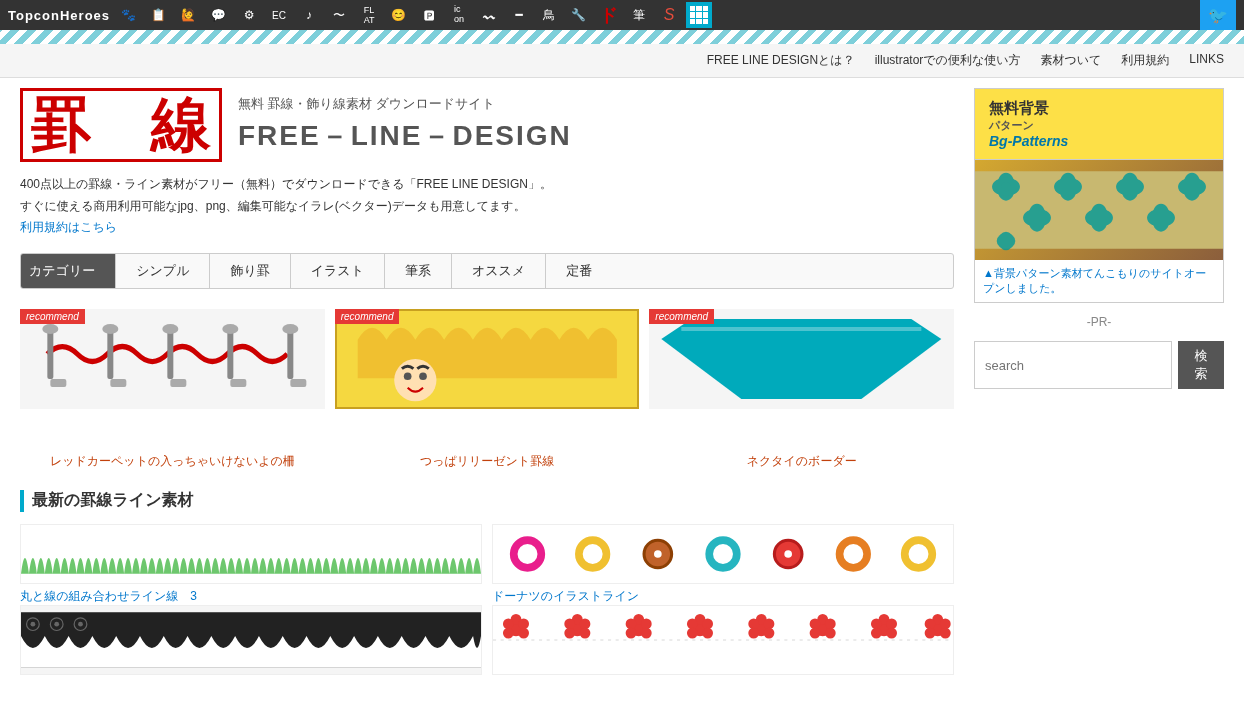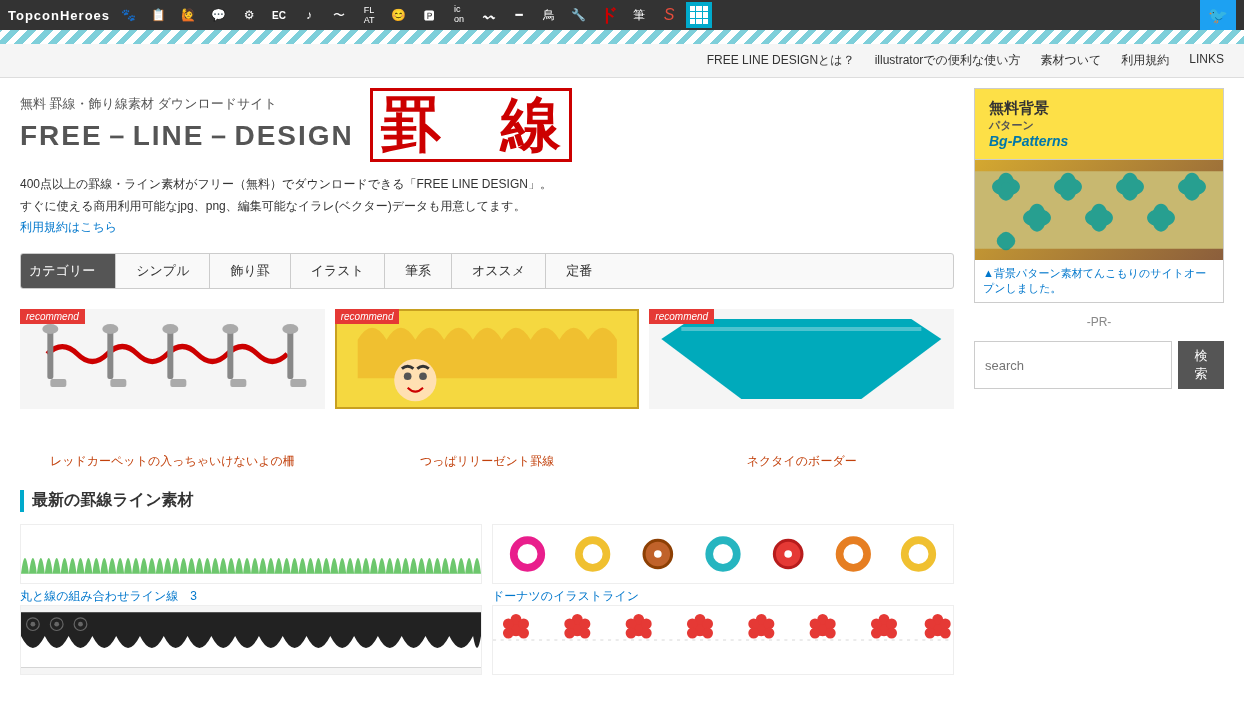--- a/index.html
+++ b/index.html
@@ -303,21 +303,21 @@
 <body>
 
 <div id="top-nav">
   <span class="brand">TopconHeroes</span>
   <div class="nav-icons">
     <div class="nav-icon-box">🐾</div>
     <div class="nav-icon-box">📋</div>
     <div class="nav-icon-box">🙋</div>
     <div class="nav-icon-box">💬</div>
     <div class="nav-icon-box">⚙</div>
-    <div class="nav-icon-box" style="font-size:10px;font-weight:bold;">EC</div>
+    <div class="nav-icon-box" style="font-size:10px;">EC</div>
     <div class="nav-icon-box">♪</div>
     <div class="nav-icon-box">〜</div>
     <div class="nav-icon-box" style="font-size:9px;">FL<br>AT</div>
     <div class="nav-icon-box">😊</div>
     <div class="nav-icon-box">🅿</div>
     <div class="nav-icon-box" style="font-size:9px;line-height:1.1;">ic<br>on</div>
     <div class="nav-icon-box">〰</div>
     <div class="nav-icon-box">━</div>
     <div class="nav-icon-box">鳥</div>
     <div class="nav-icon-box">🔧</div>
@@ -351,25 +351,25 @@
   <a>素材ついて</a>
   <a>利用規約</a>
   <a>LINKS</a>
 </div>
 
 <div id="main-wrapper">
 
   <div id="left-content">
 
     <div id="logo-area">
+      <div id="logo-kanji">罫　線</div>
       <div id="logo-text">
         <div class="subtitle">無料  罫線・飾り線素材 ダウンロードサイト</div>
         <div class="main-title">FREE－LINE－DESIGN</div>
       </div>
-      <div id="logo-kanji">罫　線</div>
     </div>
 
     <div id="desc-text">
       <div>400点以上の罫線・ライン素材がフリー（無料）でダウンロードできる「FREE LINE DESIGN」。</div>
       <div>すぐに使える商用利用可能なjpg、png、編集可能なイラレ(ベクター)データも用意してます。</div>
       <a style="color:#0077cc;">利用規約はこちら</a>
     </div>
 
     <div id="cat-nav">
       <div class="cat-item active">カテゴリー</div>

